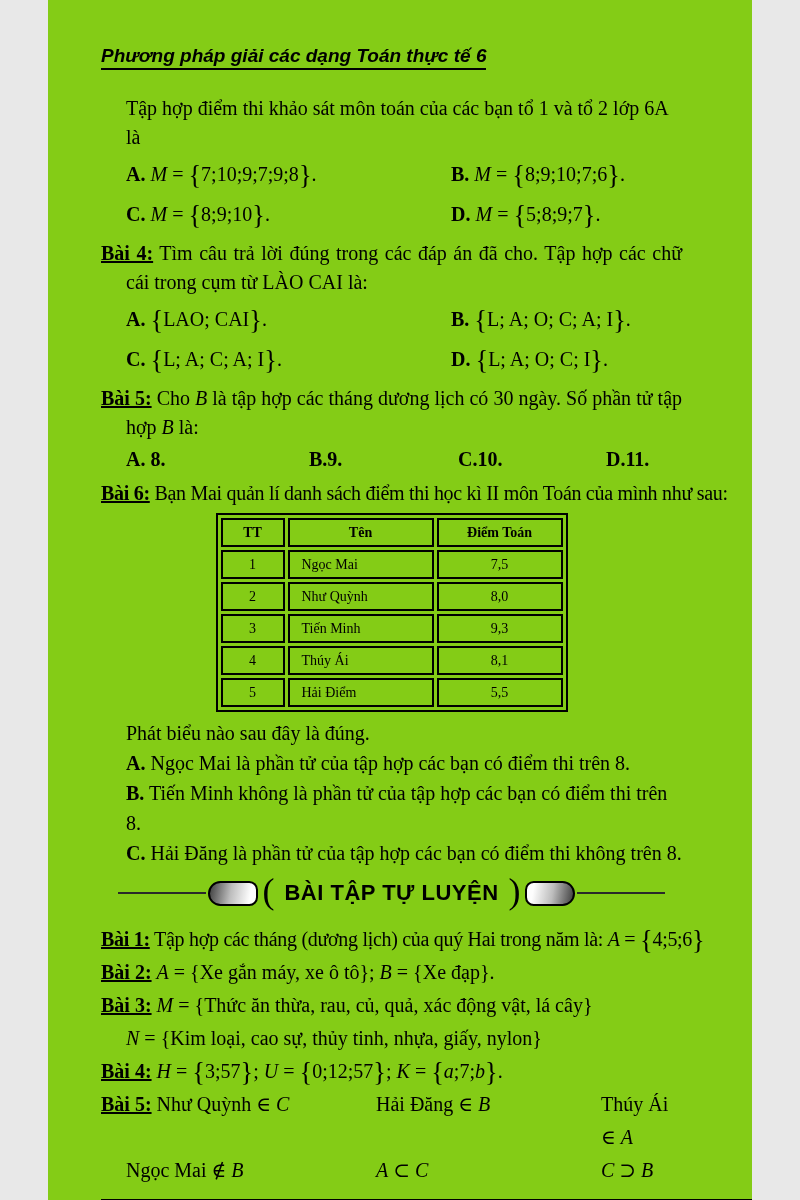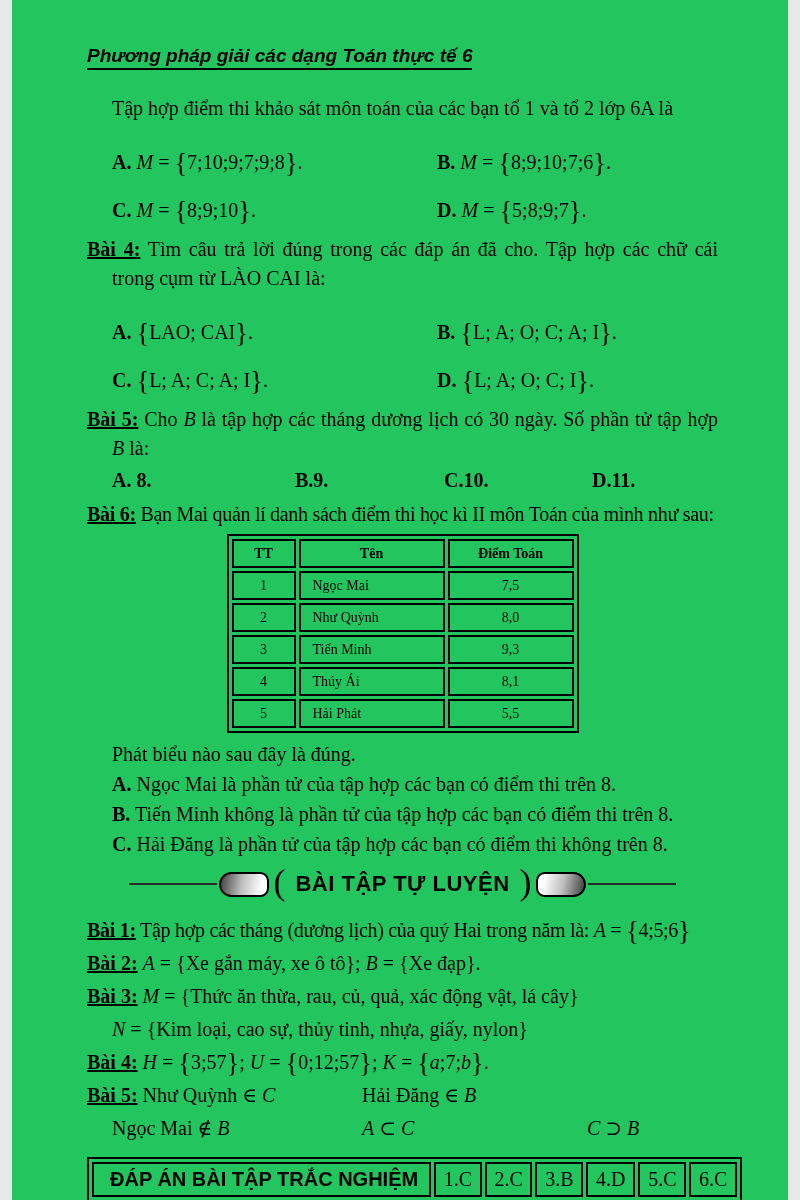--- a/index.html
+++ b/index.html
@@ -1,22 +1,22 @@
 <!DOCTYPE html>
 <html><head>
 <meta charset="utf-8">
 <style>
   html,body{margin:0;padding:0;background:#e8e8e8;}
   .page{
     position:relative;
-    width:776px;height:1200px;
+    width:704px;height:1200px;
     margin:0 auto;
-    background:#22c55e;
+    background:#84cc16;
     box-sizing:border-box;
-    padding:44px 70px 0 75px;
+    padding:44px 70px 0 53px;
     font-family:"Liberation Serif","DejaVu Serif",serif;
     font-size:20px;color:#000;
     overflow:hidden;
   }
   
   .running-head{
     display:inline-block;
     font-family:"Liberation Sans","DejaVu Sans",sans-serif;
     font-style:italic;font-weight:bold;font-size:19px;
     border-bottom:2px solid #000;
@@ -25,22 +25,22 @@
   }
   .indent{padding-left:25px;}
   .hang{padding-left:25px;text-indent:-25px;text-align:justify;}
   p{margin:0;line-height:29px;}
   .bl{font-weight:bold;text-decoration:underline;}
   .ol{font-weight:bold;}
   i{font-style:italic;}
   
   .opt-grid{
     display:grid;grid-template-columns:325px auto;
-    padding-left:25px;row-gap:17px;
-    margin:24px 0 9px;line-height:31px;
+    padding-left:25px;row-gap:9px;
+    margin:7px 0 9px;line-height:31px;
   }
   .opt-row4{
     display:grid;grid-template-columns:183px 149px 148px auto;
     padding-left:25px;margin:3px 0 5px;line-height:29px;
   }
   .tall .br{font-size:1.32em;line-height:1;vertical-align:-0.12em;}
   
   table{border-collapse:separate;border-spacing:3px;border:2px solid #000;}
   .score-table{margin:5px auto 7px;}
   .score-table th,.score-table td{
@@ -145,21 +145,21 @@
       <td class="name">Tiến Minh</td>
       <td>9,3</td>
     </tr>
     <tr>
       <td>4</td>
       <td class="name">Thúy Ái</td>
       <td>8,1</td>
     </tr>
     <tr>
       <td>5</td>
-      <td class="name">Hải Phát</td>
+      <td class="name">Hải Điểm</td>
       <td>5,5</td>
     </tr>
   </tbody>
     </table>
 
   <p class="indent">Phát biểu nào sau đây là đúng.</p>
   <p class="indent stmt"><span class="ol">A.</span> <span>Ngọc Mai là phần tử của tập hợp các bạn có điểm thi trên 8.</span></p>
   <p class="indent stmt"><span class="ol">B.</span> <span>Tiến Minh không là phần tử của tập hợp các bạn có điểm thi trên 8.</span></p>
   <p class="indent stmt"><span class="ol">C.</span> <span>Hải Đăng là phần tử của tập hợp các bạn có điểm thi không trên 8.</span></p>
 
@@ -177,20 +177,21 @@
   
   <p class="sol-line tall tight"><span class="bl">Bài 1:</span> <span>Tập hợp các tháng (dương lịch) của quý Hai trong năm là: <i>A</i> = <span class="br">{</span>4;5;6<span class="br">}</span></span></p>
   <p class="sol-line"><span class="bl">Bài 2:</span> <span><i>A</i> = <span class="br">{</span>Xe gắn máy, xe ô tô<span class="br">}</span>; <i>B</i> = <span class="br">{</span>Xe đạp<span class="br">}</span>.</span></p>
   <p class="sol-line"><span class="bl">Bài 3:</span> <span><i>M</i> = <span class="br">{</span>Thức ăn thừa, rau, củ, quả, xác động vật, lá cây<span class="br">}</span></span></p>
   <p class="sol-line indent"><span><i>N</i> = <span class="br">{</span>Kim loại, cao sự, thủy tinh, nhựa, giấy, nylon<span class="br">}</span></span></p>
   <p class="sol-line tall"><span class="bl">Bài 4:</span> <span><i>H</i> = <span class="br">{</span>3;57<span class="br">}</span>; <i>U</i> = <span class="br">{</span>0;12;57<span class="br">}</span>; <i>K</i> = <span class="br">{</span><i>a</i>;7;<i>b</i><span class="br">}</span>.</span></p>
 
   <div class="sol5-grid">
     <span><span class="bl">Bài 5:</span> <span>Như Quỳnh ∈ <i>C</i></span></span>
     <span>Hải Đăng ∈ <i>B</i></span>
+    <span>Thúy Ái ∈ <i>A</i></span>
   </div>
   <div class="sol5-grid">
     <span class="indent">Ngọc Mai ∉ <i>B</i></span>
     <span><i>A</i> ⊂ <i>C</i></span>
     <span><i>C</i> ⊃ <i>B</i></span>
   </div>
 
   
   <table class="ak-table">
     <tbody>

